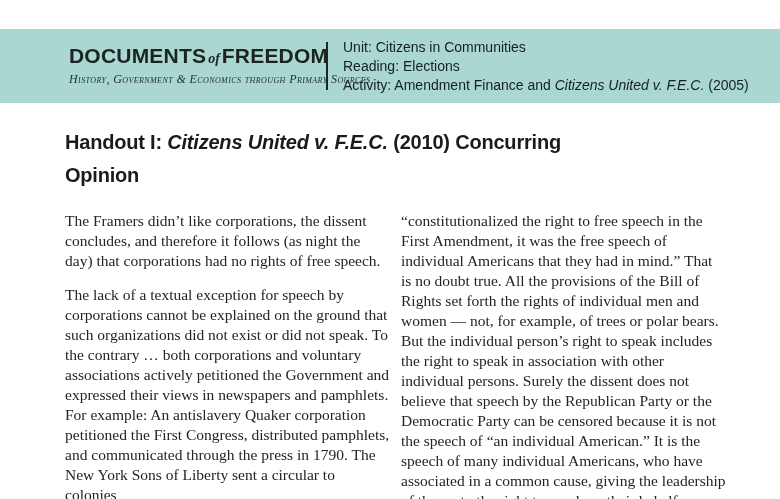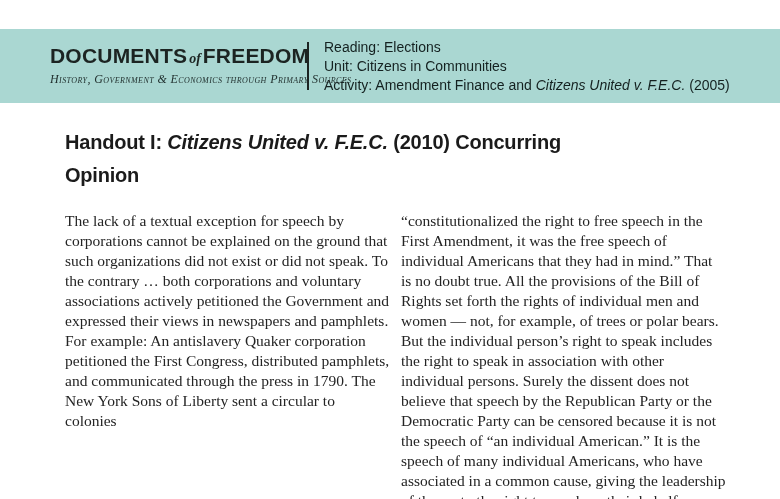--- a/index.html
+++ b/index.html
@@ -18,21 +18,21 @@
 
   .band {
     height: 74px;
     background: #aad7d2;
     display: flex;
     align-items: center;
   }
 
   .logo {
     width: 240px;
-    margin-left: 50px;
+    margin-left: 69px;
     text-align: center;
     color: #1c2422;
   }
   .logo-line {
     font-family: "Liberation Sans", sans-serif;
     font-weight: 700;
     font-size: 21px;
     letter-spacing: 0.2px;
     white-space: nowrap;
     line-height: 22px;
@@ -113,34 +113,35 @@
     <div class="logo">
       <div class="logo-line">
         <span>DOCUMENTS</span><span class="of">of</span><span>FREEDOM</span>
       </div>
       <div class="tagline">History, Government &amp; Economics through Primary Sources</div>
     </div>
 
     <div class="divider"></div>
 
     <div class="meta">
+      <div>Unit: Citizens in Communities</div>
       <div>Reading: Elections</div>
-      <div>Unit: Citizens in Communities</div>
       <div><span>Activity: Amendment Finance and </span><i>Citizens United v. F.E.C.</i><span> (2005)</span></div>
     </div>
   </header>
 
   <main class="content">
     <h1 class="title">
       <div class="t-line"><span>Handout I: </span><i>Citizens United v. F.E.C.</i><span> (2010) Concurring</span></div>
       <div class="t-line">Opinion</div>
     </h1>
 
     <div class="columns">
       <div class="col">
+        <p>The Framers didn’t like corporations, the dissent concludes, and therefore it follows (as night the day) that corporations had no rights of free speech.</p>
         <p>The lack of a textual exception for speech by corporations cannot be explained on the ground that such organizations did not exist or did not speak. To the contrary … both corporations and voluntary associations actively petitioned the Government and expressed their views in newspapers and pamphlets. For example: An antislavery Quaker corporation petitioned the First Congress, distributed pamphlets, and communicated through the press in 1790. The New York Sons of Liberty sent a circular to colonies</p>
       </div>
       <div class="col">
         <p>“constitutionalized the right to free speech in the First Amendment, it was the free speech of individual Americans that they had in mind.” That is no doubt true. All the provisions of the Bill of Rights set forth the rights of individual men and women — not, for example, of trees or polar bears. But the individual person’s right to speak includes the right to speak in association with other individual persons. Surely the dissent does not believe that speech by the Republican Party or the Democratic Party can be censored because it is not the speech of “an individual American.” It is the speech of many individual Americans, who have associated in a common cause, giving the leadership of the party the right to speak on their behalf.</p>
       </div>
     </div>
   </main>
 
 </div>
 

